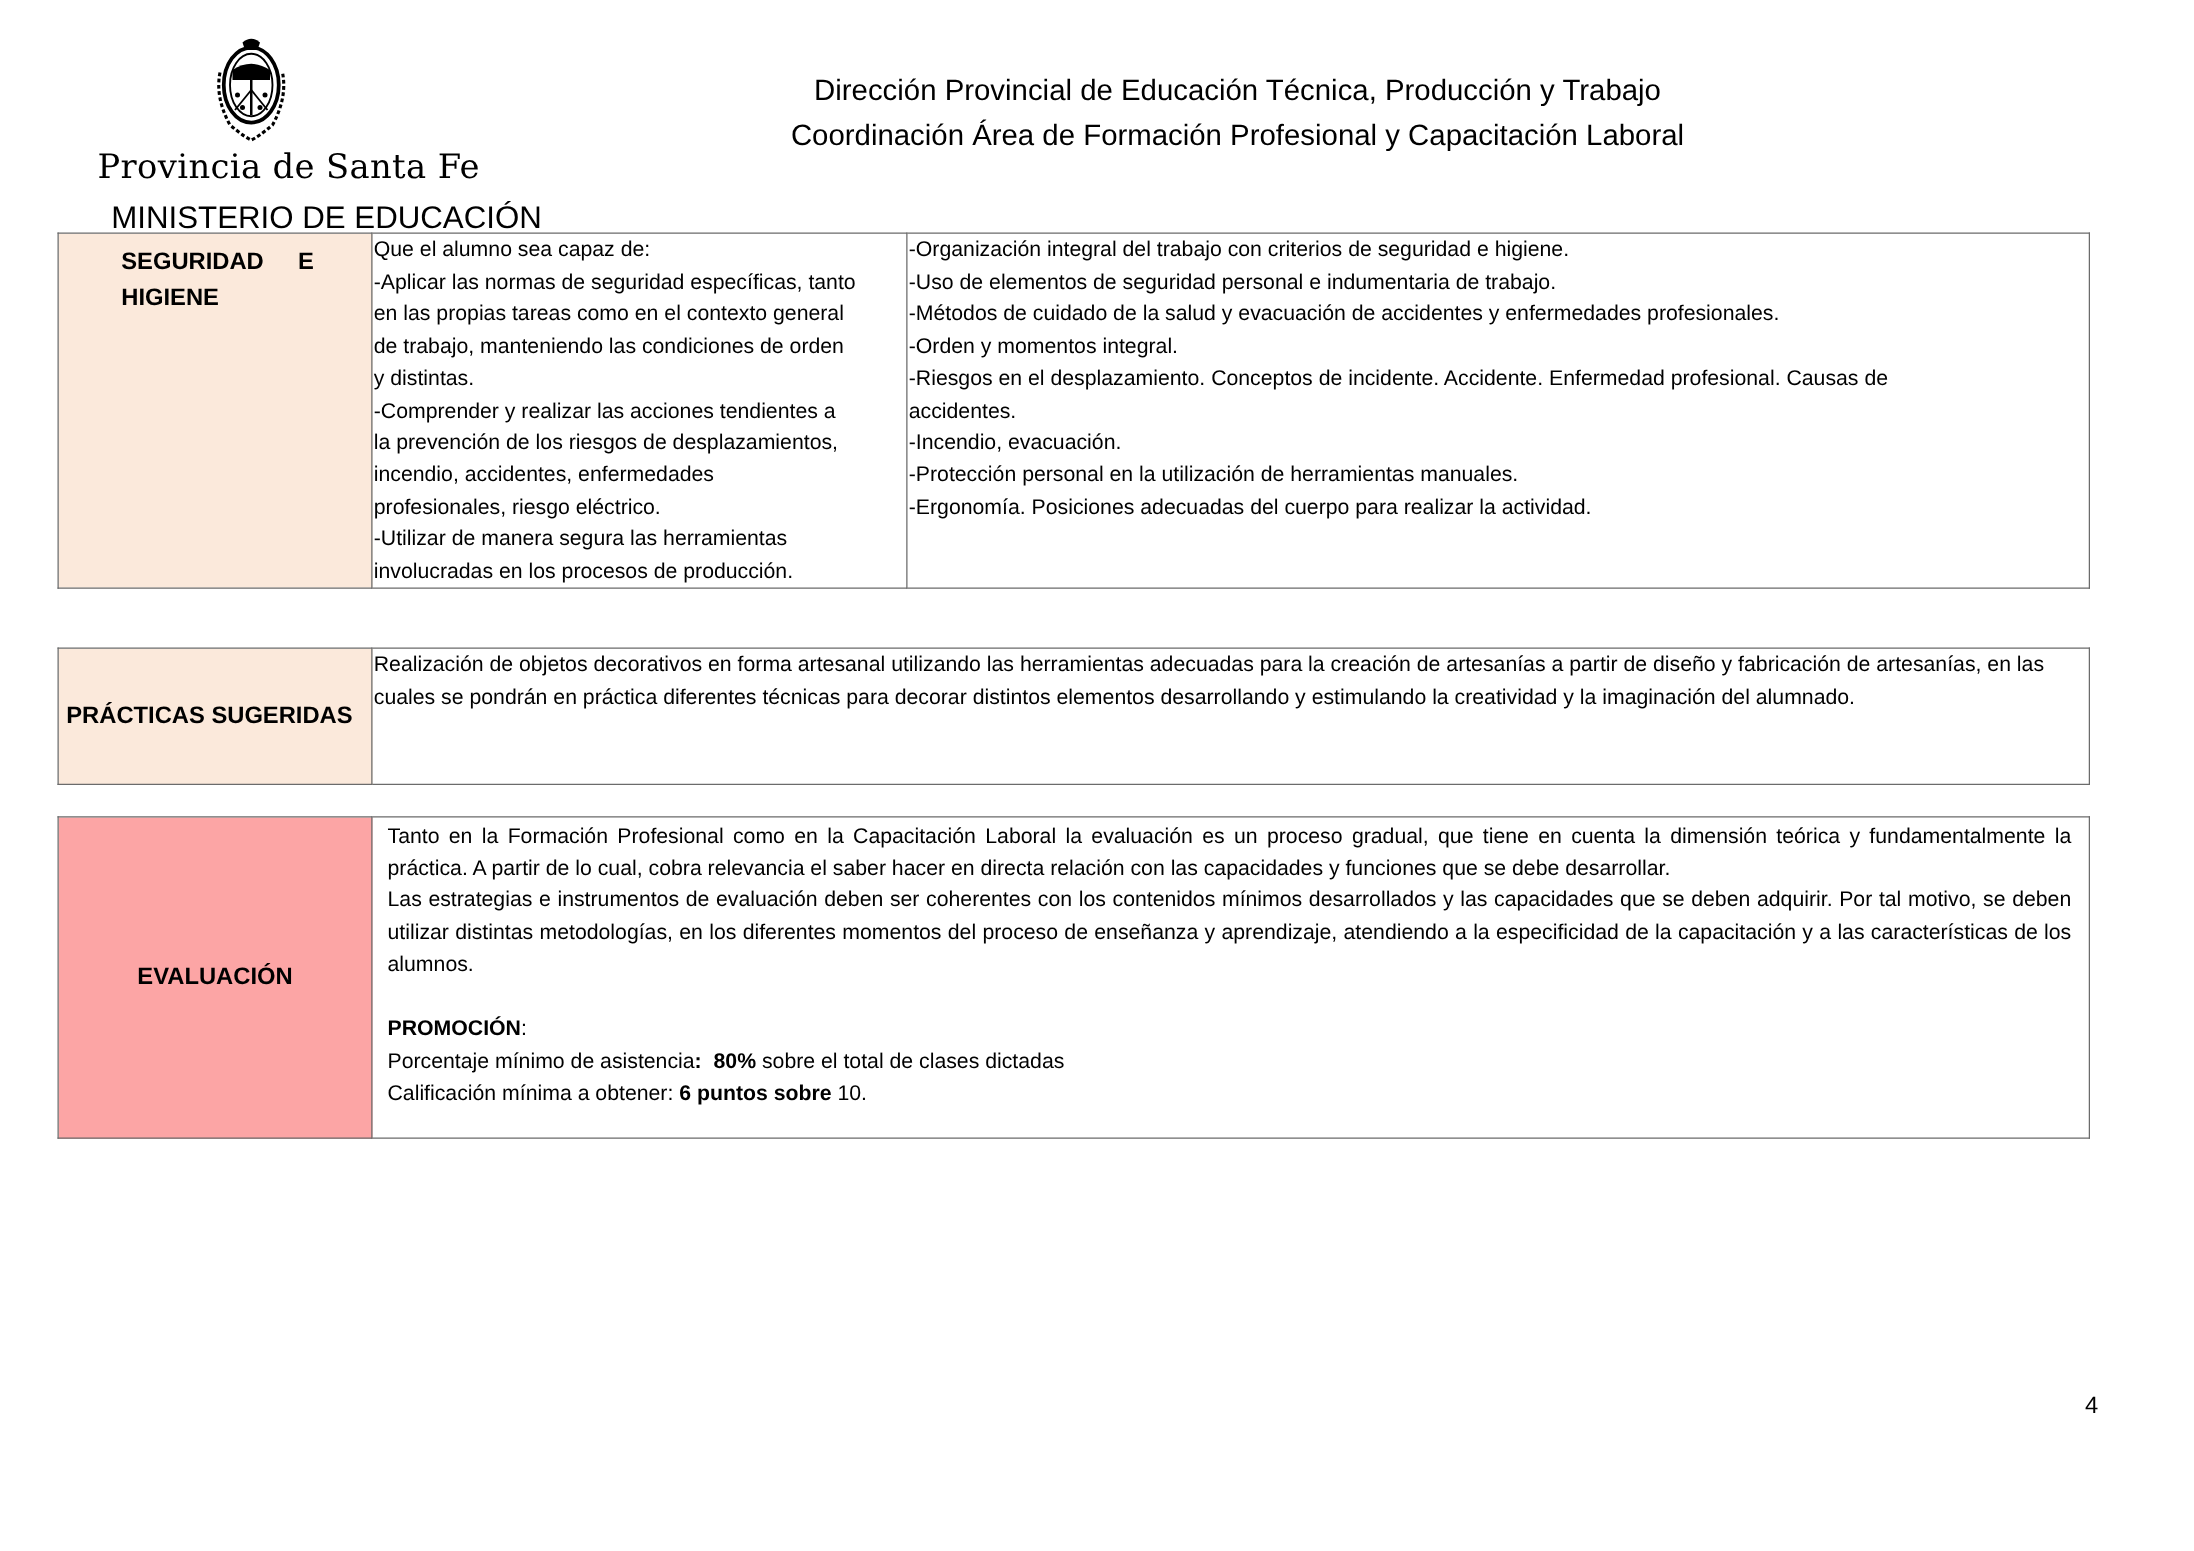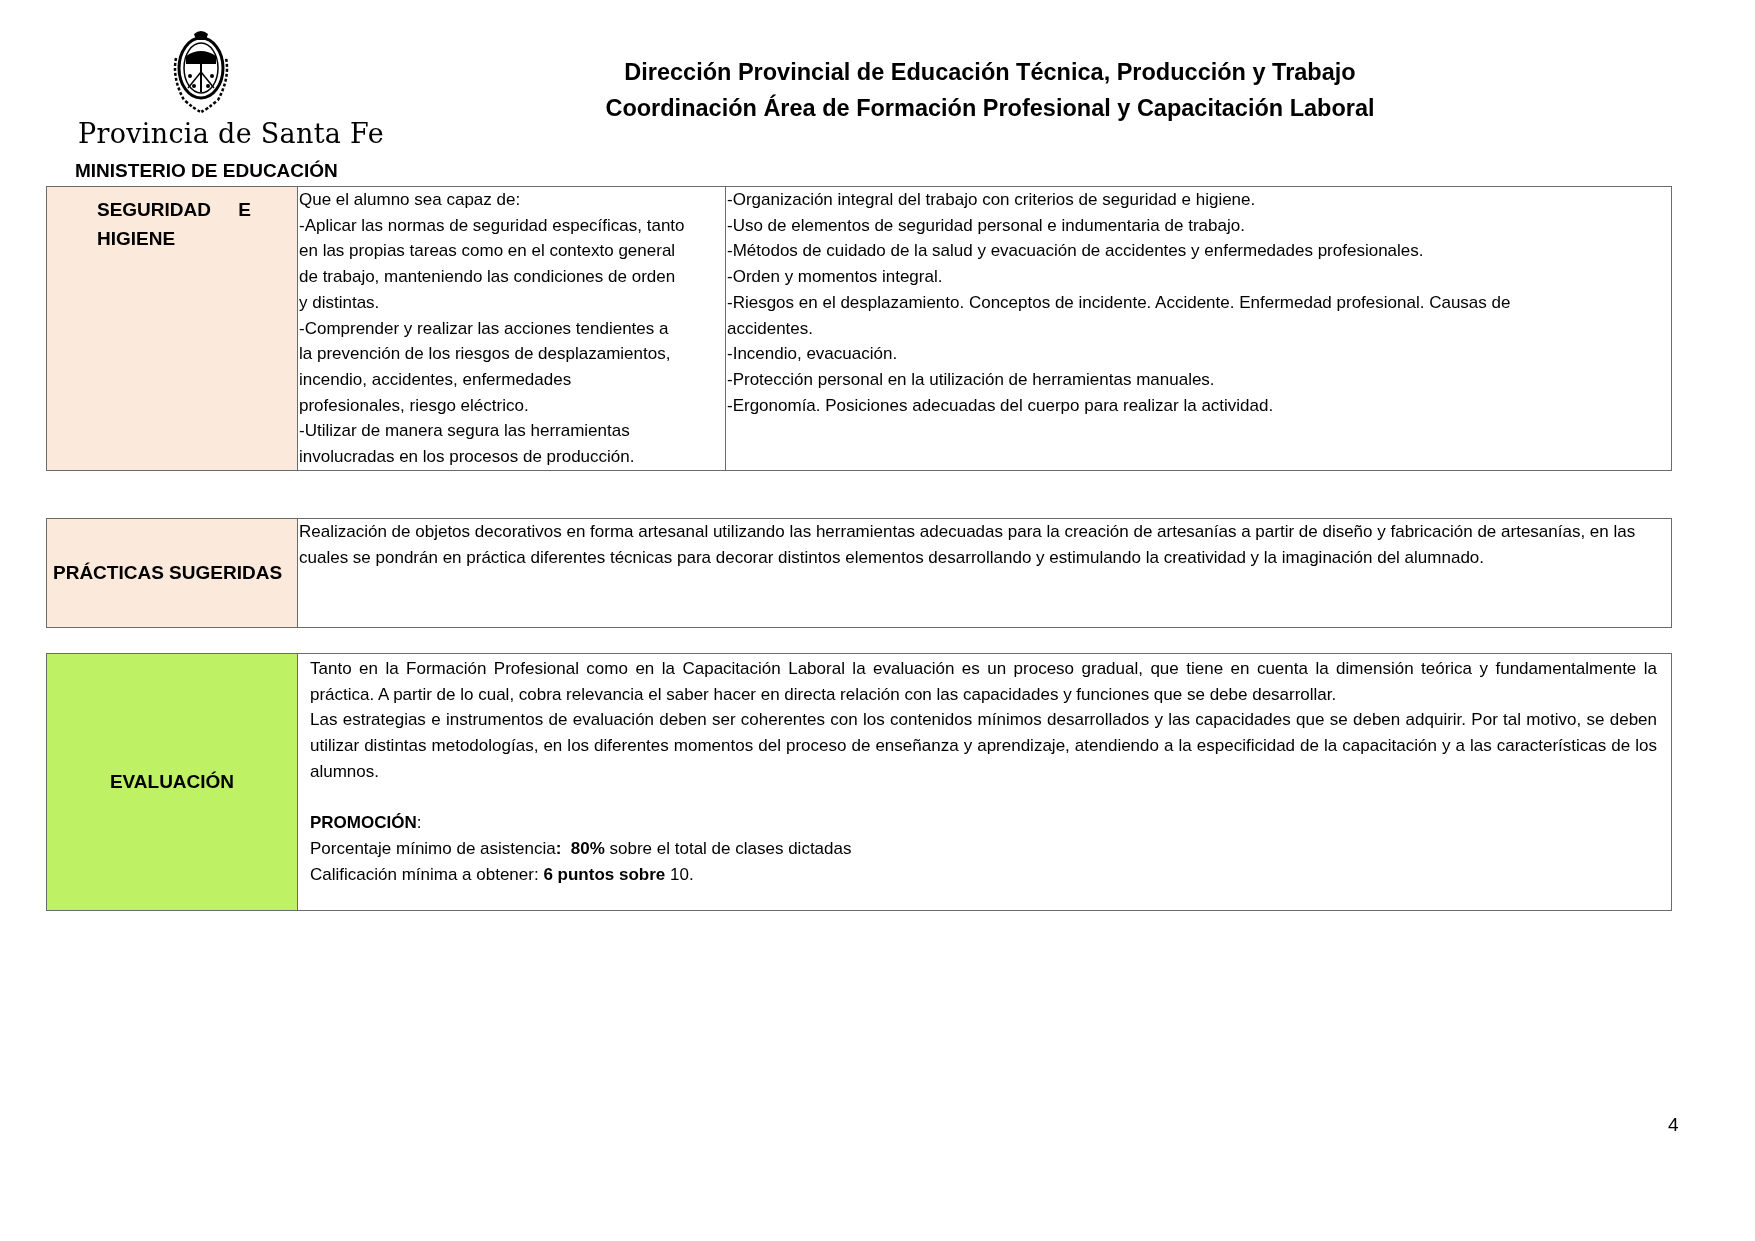--- a/index.html
+++ b/index.html
@@ -3,32 +3,32 @@
 <meta charset="utf-8">
 <style>
   html, body { margin: 0; padding: 0; background: #ffffff; }
   body { width: 1755px; height: 1241px; position: relative; overflow: hidden;
          font-family: "Liberation Sans", sans-serif; color: #000; }
   .page { position: absolute; inset: 0; }
   .logo { position: absolute; left: 74px; top: 26px; width: 250px; height: 132px; }
   .crest { position: absolute; left: 92px; top: 2px; width: 70px; height: 86px; }
   .province-name { position: absolute; left: 4px; top: 92px; font-family: "DejaVu Serif", serif;
        font-size: 27px; white-space: nowrap; letter-spacing: 0.3px; }
-  .ministry { position: absolute; left: 75px; top: 160px; font-size: 19px; font-weight: bold;
+  .ministry { position: absolute; left: 89px; top: 160px; font-size: 25px; font-weight: normal;
        letter-spacing: 0px; white-space: nowrap; }
   .heading { position: absolute; left: 540px; top: 54px; width: 900px; text-align: center;
-       font-weight: bold; font-size: 23.5px; line-height: 36px; }
+       font-weight: normal; font-size: 23.5px; line-height: 36px; }
   .heading div { white-space: nowrap; }
 
   table.block { position: absolute; left: 46px; width: 1626px; border-collapse: collapse;
        font-size: 17px; line-height: 25.7px; table-layout: fixed; }
   table.block td { border: 1.5px solid #6b6b6b; vertical-align: top; padding: 0 1px; }
   table.block td.label { font-weight: bold; font-size: 19px; }
   .peach { background: #fbe9db; }
-  .rose { background: #bef264; }
+  .rose { background: #fca5a5; }
 
   #t1 { top: 186px; height: 226px; }
   #t1 td.label { padding: 8px 0 0 50px; line-height: 29px; }
   #t1 .lbl-line1 { display: flex; justify-content: space-between; width: 154px; }
   #t2 { top: 518px; height: 110px; }
   #t2 td.label { vertical-align: middle; padding: 6px; }
   #t3 { top: 653px; height: 258px; }
   #t3 td.label { vertical-align: middle; text-align: center; }
   #t3 td.content { padding: 2px 14px 0 12px; text-align: justify; }
   .line { display: block; }

